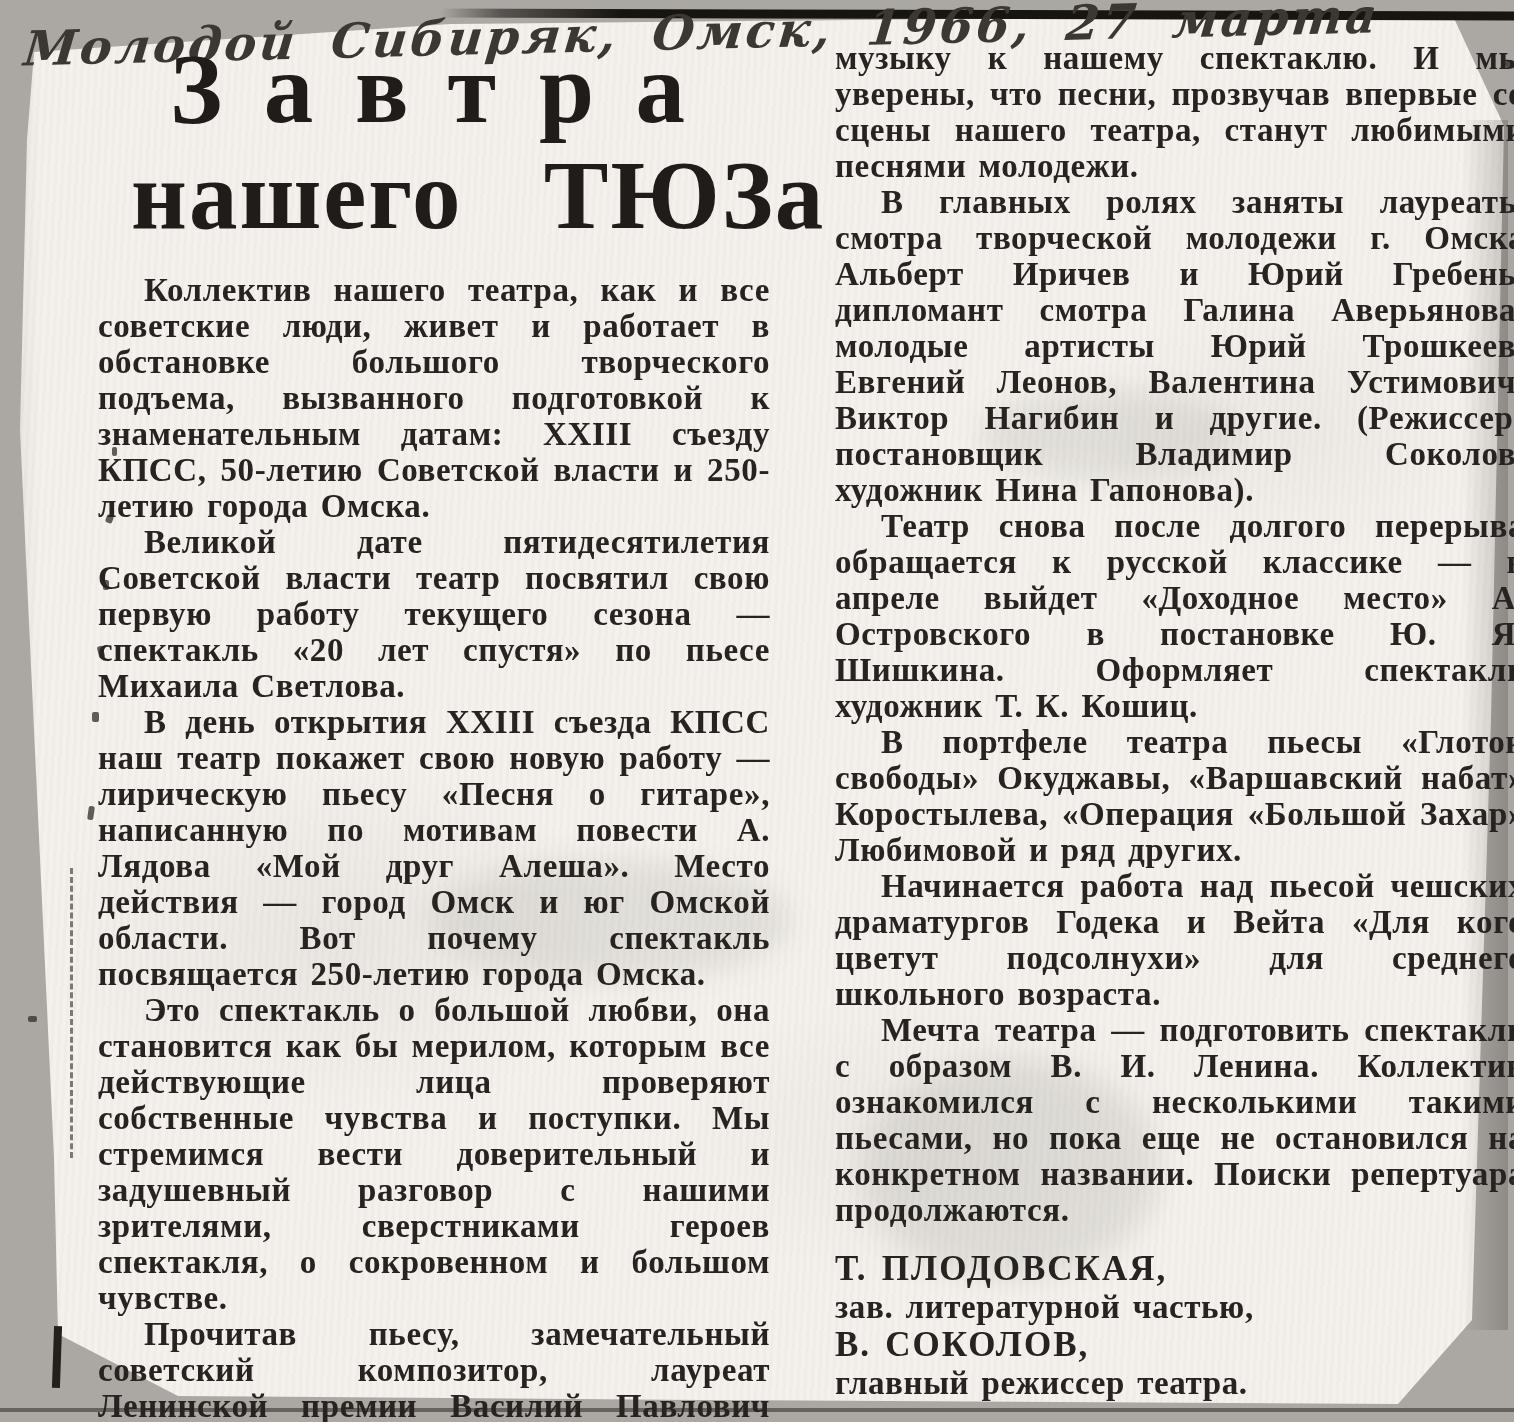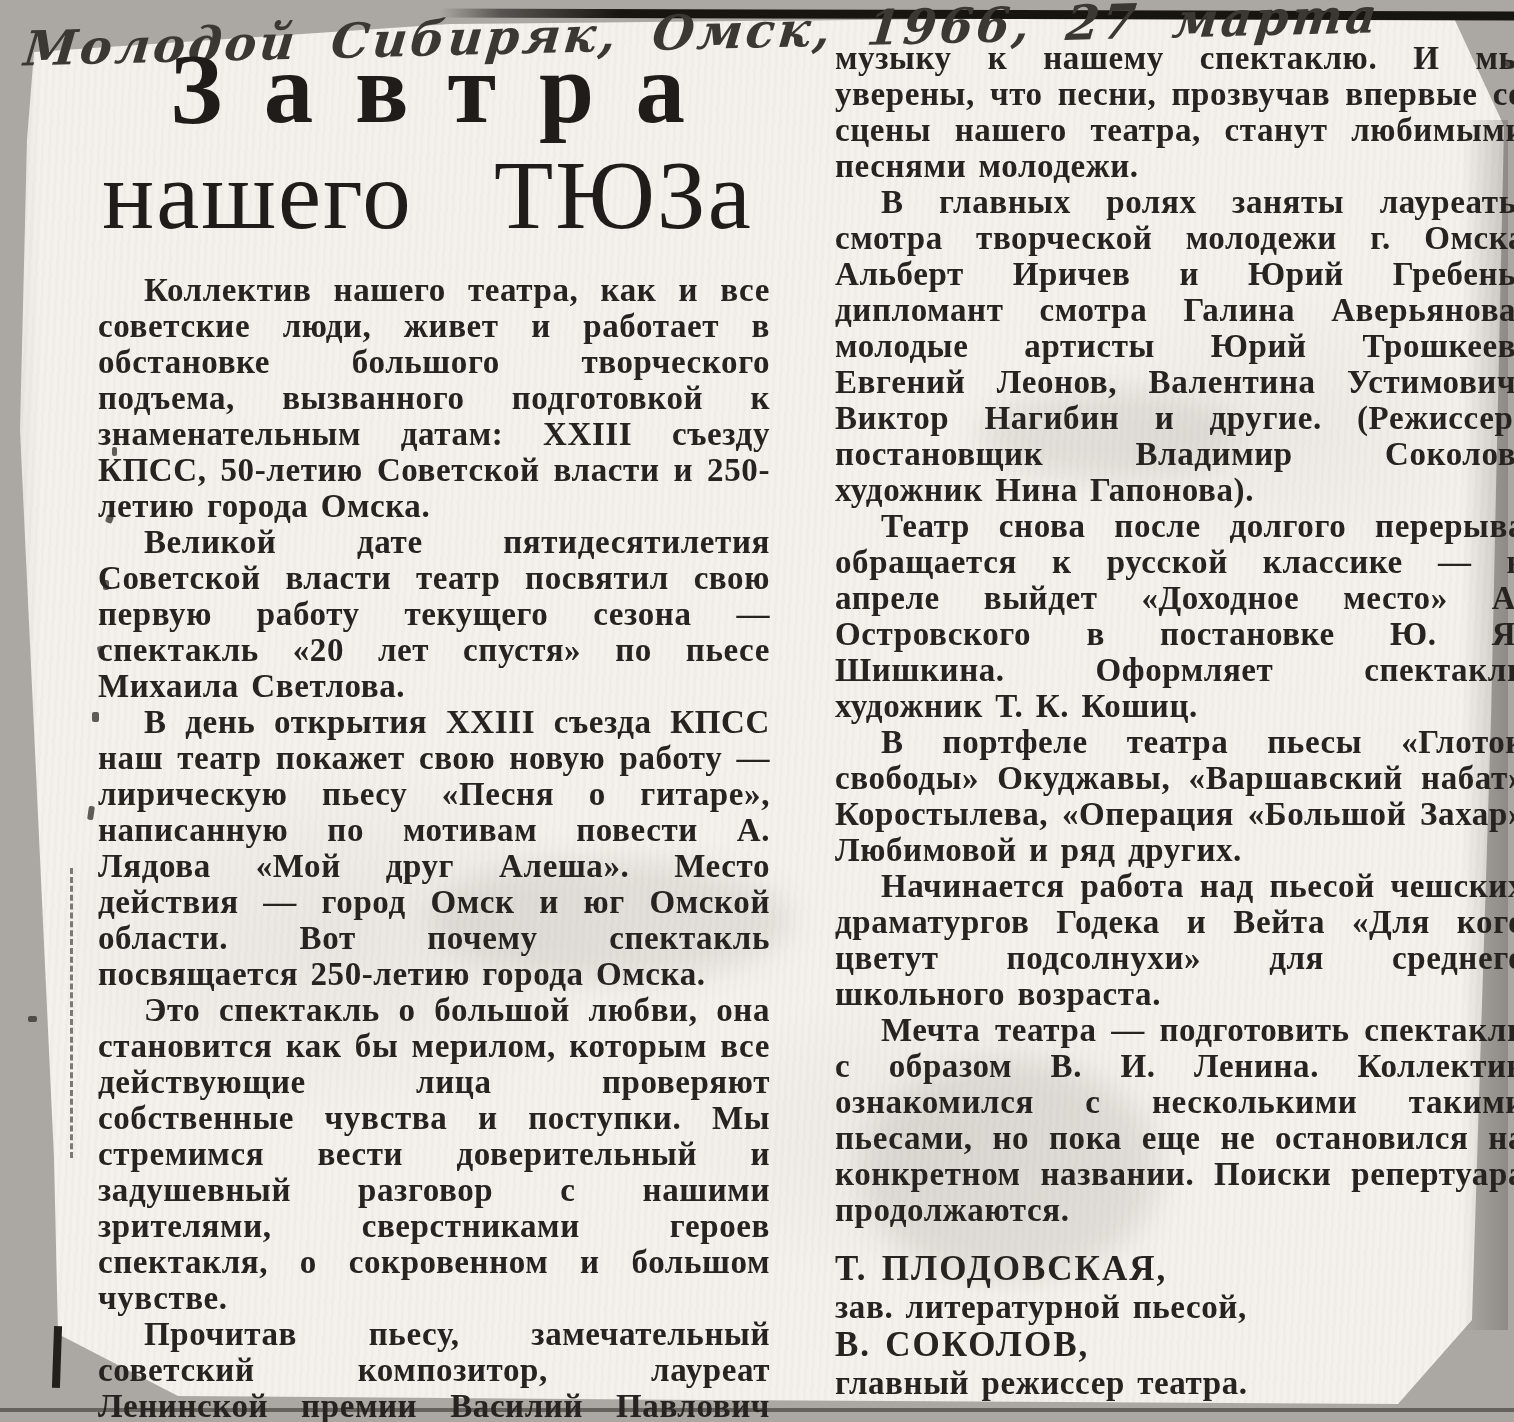--- a/index.html
+++ b/index.html
@@ -82,22 +82,22 @@
   }
 
   
   .headline{position:absolute;left:95px;top:34px;width:665px;text-align:center;color:#1f1c19;}
   .hl1{
     font-size:99px;font-weight:700;line-height:1.12;
     letter-spacing:0.42em;margin-left:0.42em; 
     white-space:nowrap;
   }
   .hl2{
-    font-size:97px;font-weight:400;line-height:1.06;
-    word-spacing:55px;letter-spacing:2px;white-space:nowrap;
+    font-size:97px;font-weight:700;line-height:1.06;
+    word-spacing:55px;letter-spacing:2px;white-space:nowrap;margin-left:36px;
   }
 
   
   .col{
     position:absolute;color:var(--ink);
     font-size:33px;font-weight:700;line-height:36px;
     text-align:justify;letter-spacing:0.6px;word-spacing:3.5px;
   }
   .col p{margin:0;text-indent:46px;}
   .col p.continuation{text-indent:0;}
@@ -156,19 +156,19 @@
     <p class="para continuation">музыку к нашему спектаклю. И мы уверены, что песни, прозвучав впервые со сцены нашего театра, станут любимыми песнями молодежи.</p>
         <p class="para">В главных ролях заняты лауреаты смотра творческой молодежи г. Омска Альберт Иричев и Юрий Гребень, дипломант смотра Галина Аверьянова, молодые артисты Юрий Трошкеев, Евгений Леонов, Валентина Устимович, Виктор Нагибин и другие. (Режиссер-постановщик Владимир Соколов, художник Нина Гапонова).</p>
         <p class="para">Театр снова после долгого перерыва обращается к русской классике — в апреле выйдет «Доходное место» А. Островского в постановке Ю. Я. Шишкина. Оформляет спектакль художник Т. К. Кошиц.</p>
         <p class="para">В портфеле театра пьесы «Глоток свободы» Окуджавы, «Варшавский набат» Коростылева, «Операция «Большой Захар» Любимовой и ряд других.</p>
         <p class="para">Начинается работа над пьесой чешских драматургов Годека и Вейта «Для кого цветут подсолнухи» для среднего школьного возраста.</p>
         <p class="para">Мечта театра — подготовить спектакль с образом В. И. Ленина. Коллектив ознакомился с несколькими такими пьесами, но пока еще не остановился на конкретном названии. Поиски репертуара продолжаются.</p>
       </div>
     <div class="signature">
 
     <div class="sig-line sig-name">Т. ПЛОДОВСКАЯ,</div>
-        <div class="sig-line sig-role">зав. литературной пьесой,</div>
+        <div class="sig-line sig-role">зав. литературной частью,</div>
         <div class="sig-line sig-name">В. СОКОЛОВ,</div>
         <div class="sig-line sig-role">главный режиссер театра.</div>
       </div>
   </div>
 
 </div>
 
 </body></html>

